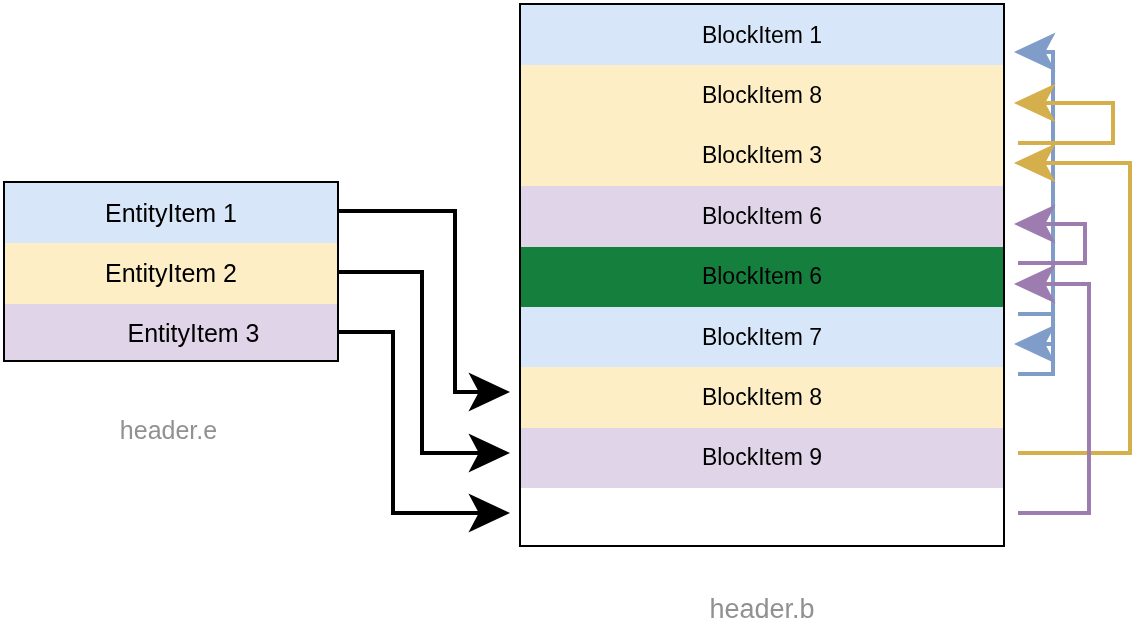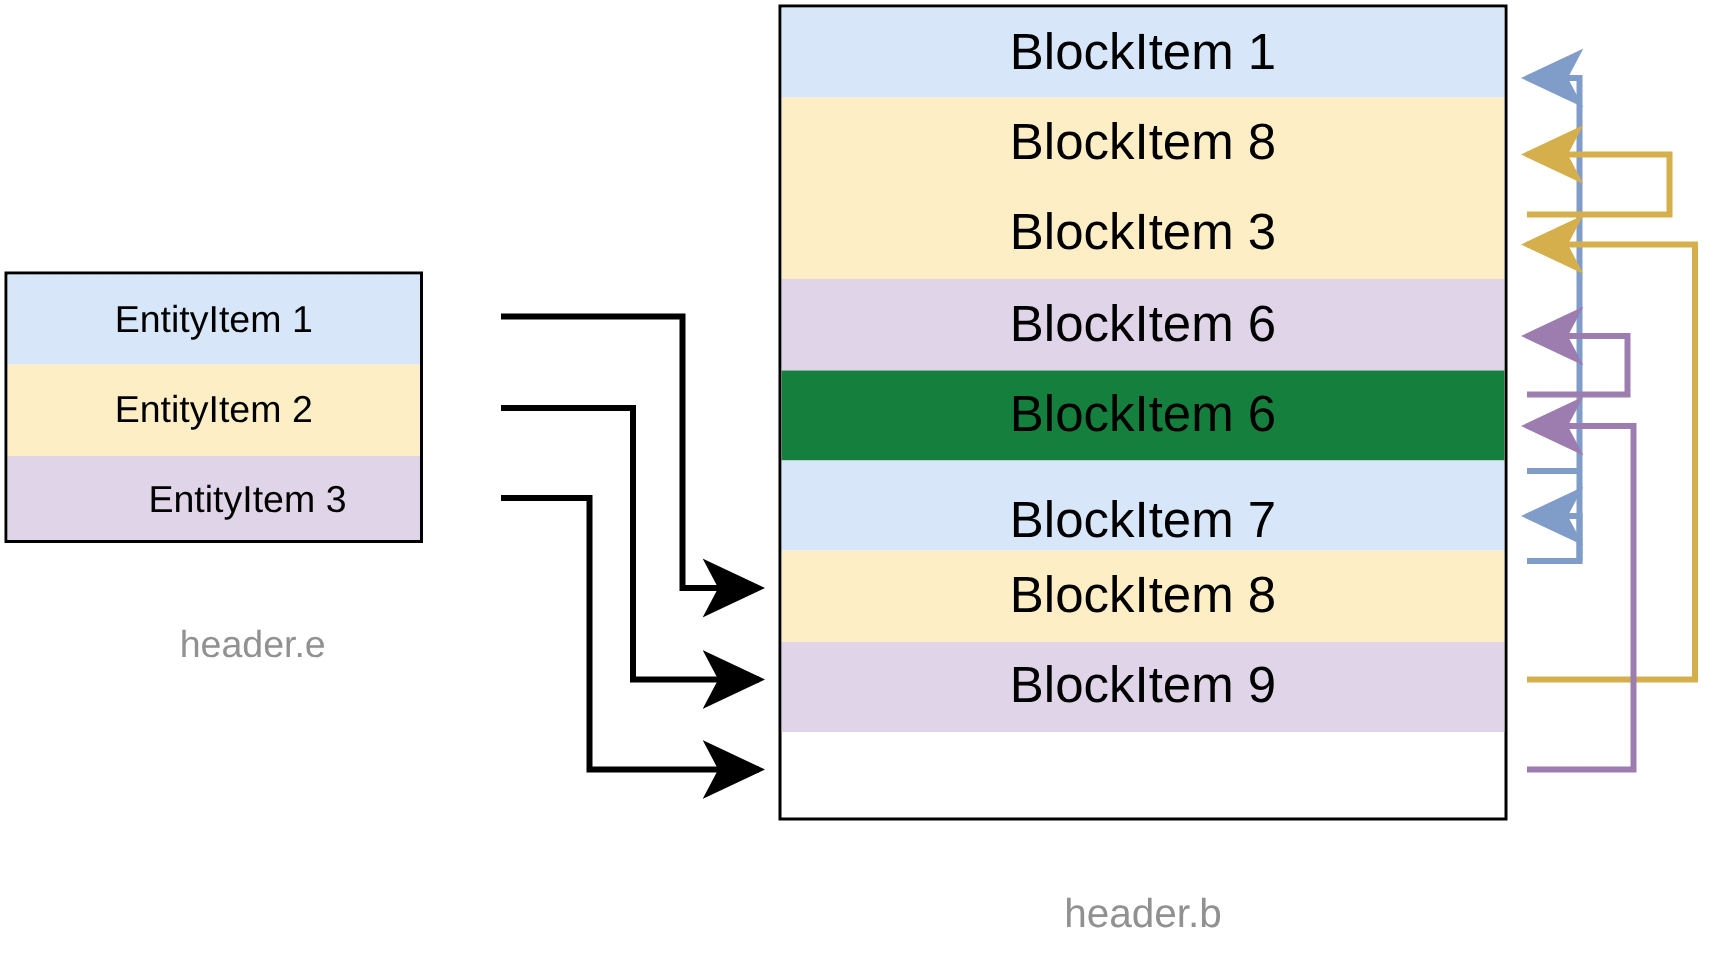--- a/index.html
+++ b/index.html
@@ -7,26 +7,26 @@
        font-family:"Liberation Sans","DejaVu Sans",sans-serif;}
   #stage{position:relative;width:1143px;height:639px;}
   svg#wires{position:absolute;left:0;top:0;width:1143px;height:639px;}
 
   .box{position:absolute;box-sizing:border-box;border:2px solid #000;
        background:#fff;overflow:hidden;}
   .row{box-sizing:border-box;display:flex;align-items:center;
        justify-content:center;color:#000;}
   .lbl{position:absolute;color:#919191;white-space:nowrap;margin-top:28px;}
 
-  #entity-box{left:3px;top:181px;width:279px;height:181px;}
+  #entity-box{left:3px;top:181px;width:336px;height:181px;}
   #entity-box .row{height:60.33px;font-size:25px;}
   #entity-label{left:3px;top:388px;width:331px;text-align:center;font-size:25px;}
 
   #block-box{left:519px;top:3px;width:486px;height:544px;}
-  #block-box .row{height:60.4px;font-size:34px;}
+  #block-box .row{height:60.4px;font-size:23px;}
   #block-label{left:519px;top:566px;width:486px;text-align:center;font-size:27px;}
 </style>
 </head>
 <body>
 
 <div id="stage">
 
   <svg id="wires" viewBox="0 0 1143 639" xmlns="http://www.w3.org/2000/svg">
     <defs>
       <marker id="ah-black" markerWidth="11" markerHeight="11" refX="9.4" refY="5.5" orient="auto" markerUnits="strokeWidth">
@@ -89,21 +89,21 @@
       </div>
     <div class="row" style="background: rgb(253, 238, 198);">
       <span>BlockItem 3</span>
       </div>
     <div class="row" style="background: rgb(224, 212, 232);">
       <span>BlockItem 6</span>
       </div>
     <div class="row" style="background: #15803d;">
       <span>BlockItem 6</span>
       </div>
-    <div class="row" style="background: rgb(215, 230, 249); align-items: flex-end;">
+    <div class="row" style="background: rgb(215, 230, 249);">
       <span>BlockItem 7</span>
       </div>
     <div class="row" style="background: rgb(253, 238, 198);">
       <span>BlockItem 8</span>
       </div>
     <div class="row" style="background: rgb(224, 212, 232);">
       <span>BlockItem 9</span>
       </div>
   </div>
   <div class="lbl" id="block-label">header.b</div>

